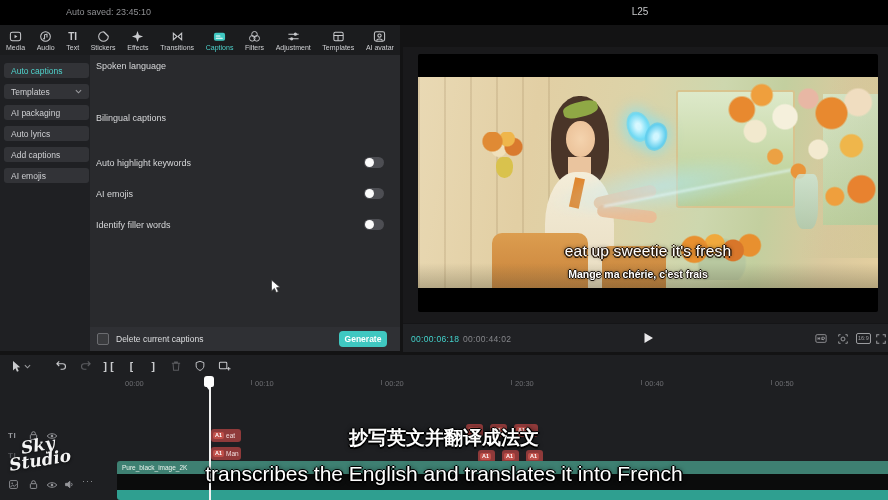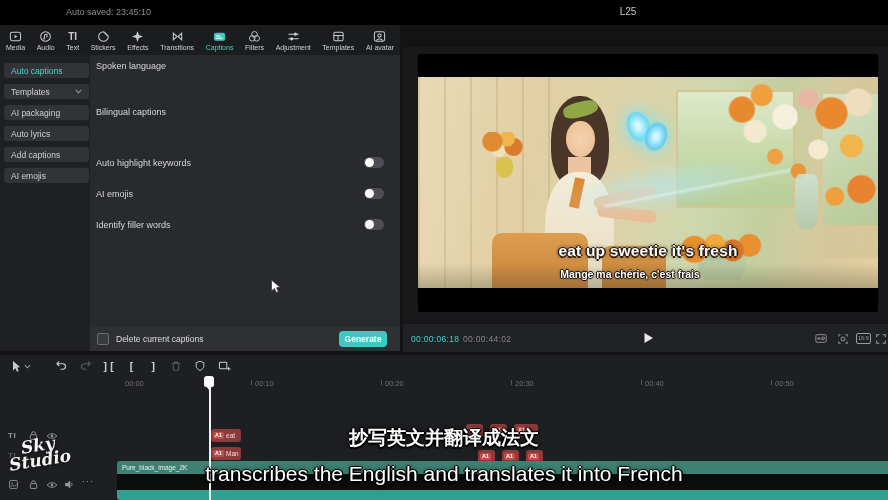--- a/index.html
+++ b/index.html
@@ -5,21 +5,21 @@
   html,body{margin:0;padding:0;background:#131314;width:888px;height:500px;overflow:hidden;
     font-family:"Liberation Sans","DejaVu Sans",sans-serif;-webkit-font-smoothing:antialiased;}
   #app{position:relative;width:888px;height:500px;background:#131314;}
   .abs{position:absolute;}
   .ico{color:#c9cacd;display:inline-flex;align-items:center;justify-content:center;}
   svg{display:block;}
 
   
   .titlebar{left:0;top:0;width:888px;height:25px;background:#000000;}
   .autosave{left:66px;top:7px;font-size:9px;color:#8f9093;}
-  .proj-title{left:568px;top:6px;width:120px;text-align:center;font-size:10px;color:#c6c7c9;}
+  .proj-title{left:580px;top:6px;width:120px;text-align:center;font-size:10px;color:#c6c7c9;}
 
   
   .toolbar{left:0;top:25px;width:400px;height:30px;background:#1b1c1e;display:flex;align-items:center;justify-content:space-between;padding:0 6px;box-sizing:border-box;}
   .tb-item{display:flex;flex-direction:column;align-items:center;gap:1px;cursor:pointer;}
   .tb-item .lbl{font-size:7px;color:#cfd0d3;white-space:nowrap;}
   .tb-item.active .lbl{color:#4fd1cb;}
 
   
   .sidebar-bg{left:0;top:55px;width:90px;height:296px;background:#1f2023;}
   .side-item{left:4px;width:85px;height:15px;background:#323337;border-radius:3px;display:flex;align-items:center;padding:0 7px;box-sizing:border-box;font-size:8.5px;color:#cfd0d3;cursor:pointer;justify-content:space-between;}
@@ -37,24 +37,24 @@
 
   
   .player-header{left:403px;top:25px;width:485px;height:22px;background:#2a2b2e;}
   .player-title{left:13px;top:6px;font-size:9.5px;color:#d2d3d5;position:absolute;}
   .pl-menu{position:absolute;right:10px;top:7px;width:13px;height:9px;cursor:pointer;}
   .pl-menu span{display:block;height:1px;background:#9a9b9e;margin-bottom:2.5px;}
   .player-body{left:403px;top:47px;width:485px;height:276px;background:#19191b;}
   .video-frame{left:15px;top:7px;width:460px;height:258px;background:#000;position:absolute;overflow:hidden;border-radius:2px;}
   .vc{position:absolute;left:0;top:23px;width:460px;height:211px;overflow:hidden;
       background:linear-gradient(100deg,#e9d9b4 0%,#e2cfa4 25%,#dcd3a8 45%,#cdd7ae 62%,#c3cf9f 74%,#dac99e 88%,#e4cf9f 100%);}
-  .vcap1{position:absolute;left:0;top:188px;width:460px;text-align:center;font-size:15.5px;font-weight:bold;color:#fff;
+  .vcap1{position:absolute;left:0;top:188px;width:460px;text-align:center;font-size:15.5px;font-weight:normal;color:#fff;
       text-shadow:-1.5px 0 #2a1c10,1.5px 0 #2a1c10,0 -1.5px #2a1c10,0 1.5px #2a1c10,0 0 4px #000;letter-spacing:.2px;}
   .vcap2{position:absolute;left:0;top:214px;width:424px;text-align:center;font-size:10.5px;font-weight:bold;color:#fff;
-      text-shadow:-1px 0 #1c140c,1px 0 #1c140c,0 -1px #1c140c,0 1px #1c140c,0 0 3px #000;}
+      text-shadow:-1px 0 #1c140c,1px 0 #1c140c,0 -1px #1c140c,0 1px #1c140c,0 0 3px #000;padding-left:8px;}
   .player-controls{left:403px;top:323px;width:485px;height:29px;background:#202124;border-top:1px solid #151517;box-sizing:border-box;}
   .tc{position:absolute;top:10px;font-size:8.5px;letter-spacing:.3px;}
   .tc.cur{left:8px;color:#43d2cb;}
   .tc.tot{left:60px;color:#85868a;}
   .play-btn{position:absolute;left:240px;top:8px;cursor:pointer;}
   .pc-ic{position:absolute;top:9px;cursor:pointer;color:#9b9c9f;}
   .ratio-badge{border:1px solid #9b9c9f;border-radius:2px;font-size:5.5px;color:#9b9c9f;padding:1.5px 1px;line-height:1;}
 
   
   .timeline{left:0;top:355px;width:888px;height:145px;background:#1e1f22;}
@@ -221,21 +221,21 @@
     <div class="abs side-item" style="top:92px">
         <span>Add captions</span>
       </div>
     <div class="abs side-item" style="top:113px">
         <span>AI emojis</span>
       </div>
   </div>
 
   <div class="abs main-panel"></div>
   <div class="abs fld-label" style="left:96px;top:61px">Spoken language</div>
-  <div class="abs fld-label" style="left:96px;top:107px">Bilingual captions</div>
+  <div class="abs fld-label" style="left:96px;top:113px">Bilingual captions</div>
 
   <div class="abs tg-row-label" style="top:158px">Auto highlight keywords</div>
   <div class="abs toggle" style="top:157px">
       <span class="knob"></span>
     </div>
 
   <div class="abs tg-row-label" style="top:189px">AI emojis</div>
   <div class="abs toggle" style="top:188px">
       <span class="knob"></span>
     </div>

